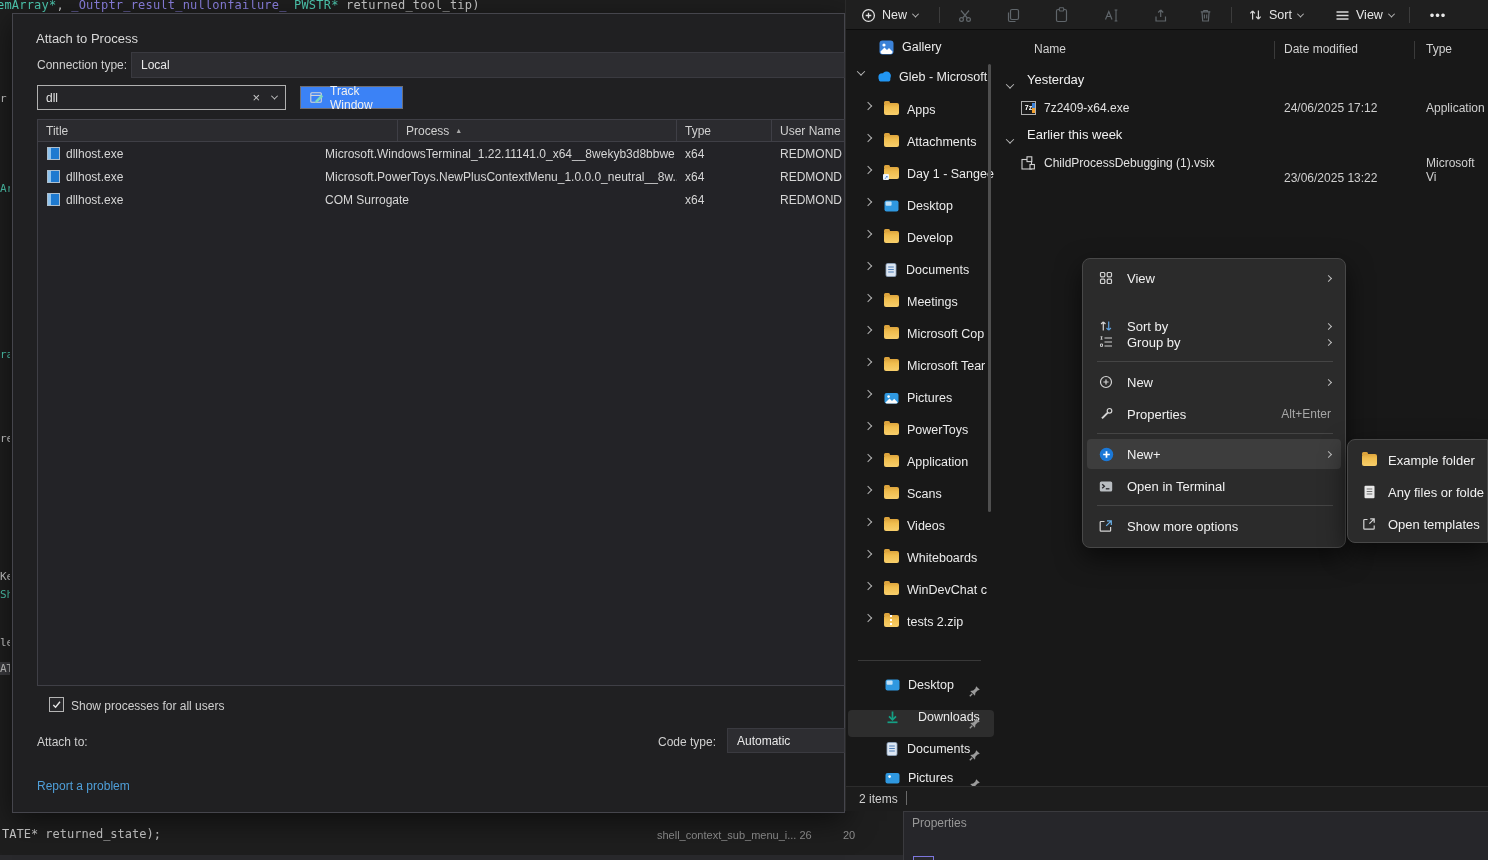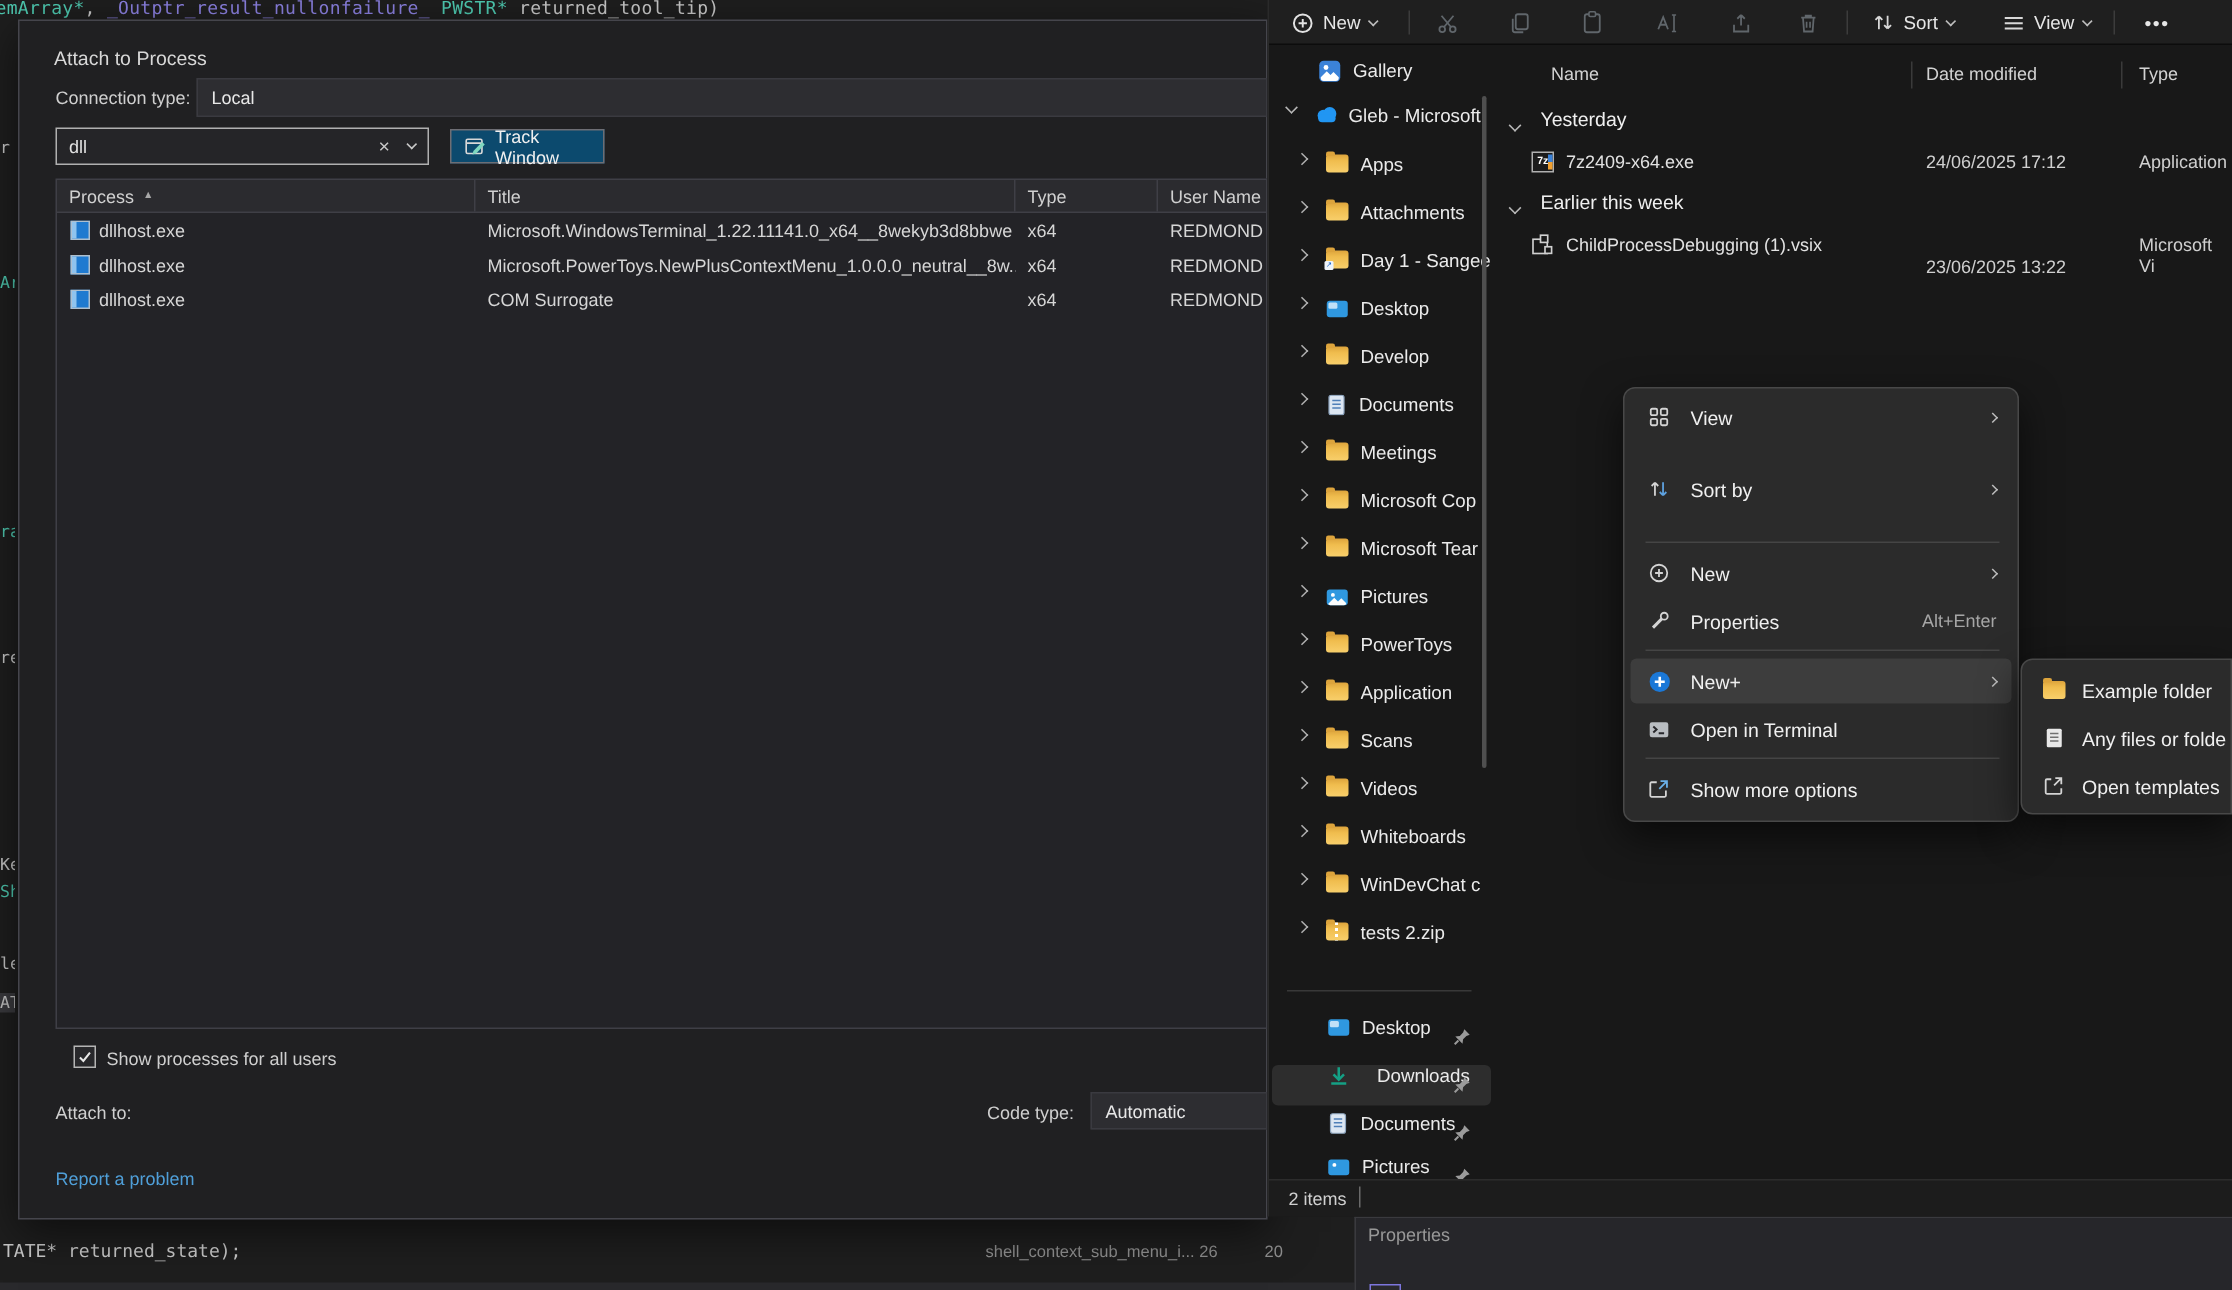--- a/index.html
+++ b/index.html
@@ -26,21 +26,21 @@
   .props { left:903px; top:811px; width:585px; height:49px; background:#26262a; border-left:1px solid #3a3a3e; border-top:1px solid #3a3a3e; }
   .props-title { position:absolute; left:8px; top:4px; font-size:12px; color:#989898; }
   .props-check { position:absolute; left:9px; top:44px; width:21px; height:8px; border:1px solid #7d76dd; background:#2a2a2e; }
 
   
   .dialog { left:12px; top:13px; width:833px; height:800px; background:#202022; border:1px solid #45454c; box-shadow:0 8px 28px rgba(0,0,0,.55); }
   .dlg-title { position:absolute; left:23px; top:17px; font-size:13px; color:#d8d8d8; }
   .dlg-label { font-size:12px; color:#cfcfcf; }
   .combo { background:#2d2d31; border:1px solid #3a3a40; color:#e8e8e8; font-size:12px; display:flex; align-items:center; padding:0 9px; }
   .input { background:#252528; border:1px solid #9a9a9a; color:#e2e2e2; font-size:12px; display:flex; align-items:center; padding:0 8px; }
-  .btn-gray { background:#0c4a6e; border:1px solid #6e6e74; color:#f0f0f0; font-size:12px; display:flex; align-items:center; gap:6px; padding:0 9px; }
+  .btn-gray { background:#3b82f6; border:1px solid #6e6e74; color:#f0f0f0; font-size:12px; display:flex; align-items:center; gap:6px; padding:0 9px; }
   .chev { display:inline-block; width:6px; height:6px; border-right:1.4px solid #c8c8c8; border-bottom:1.4px solid #c8c8c8; }
   .chev.down { transform:rotate(45deg) translate(-1px,-1px); }
   .chev.right { transform:rotate(-45deg); }
   .chev.small { width:5px; height:5px; }
   .ptable { left:24px; top:105px; width:808px; height:567px; border:1px solid #3f3f46; background:#232327; }
   .thead { display:flex; height:22px; background:#2b2b2f; border-bottom:1px solid #3f3f46; }
   .th { font-size:12px; color:#d0d0d0; display:flex; align-items:center; padding-left:8px; border-right:1px solid #3f3f46; }
   .tr { display:flex; height:23px; align-items:center; }
   .td { font-size:12px; color:#d6d6d6; padding-left:8px; white-space:nowrap; overflow:hidden; }
   .cw0{width:279px;} .cw1{width:360px;} .cw2{width:95px;} .cw3{flex:1;border-right:none;}
@@ -142,26 +142,26 @@
         <rect x="0.8" y="1.8" width="10.5" height="9.5" rx="1" fill="none" stroke="#d8d8d8" stroke-width="1.1"></rect>
         <path d="M0.8 4.4 h10.5" stroke="#d8d8d8" stroke-width="1.1"></path>
         <path d="M5.6 9.6 L11.4 3.6 L13.2 5.4 L7.4 11.3 L5 12 Z" fill="#7fd8c0"></path>
       </svg>
     </span>
     <span>Track Window</span>
   </div>
 
   <div class="abs ptable">
     <div class="thead">
+      <div class="th cw1">
+          <span>Title</span>
+        </div>
       <div class="th cw0">
           <span>Process</span>
           <span class="sort-asc">▲</span>
-        </div>
-      <div class="th cw1">
-          <span>Title</span>
         </div>
       <div class="th cw2">
           <span>Type</span>
         </div>
       <div class="th cw3">
           <span>User Name</span>
         </div>
     </div>
     <div class="tr">
       <div class="td cw0" style="display:flex;align-items:center">
@@ -535,20 +535,30 @@
   <div class="mi" style="top:52px">
     <span class="ic">
         <svg width="14" height="14" viewBox="0 0 14 14">
           <path d="M4.3 11.5 V2.8 M4.3 2.8 L2.1 5 M4.3 2.8 L6.5 5" stroke="#d4d4d4" stroke-width="1.2" fill="none"></path>
           <path d="M9.7 2.5 V11.2 M9.7 11.2 L7.5 9 M9.7 11.2 L11.9 9" stroke="#5ea2e0" stroke-width="1.2" fill="none"></path>
         </svg>
       </span>
     <span class="lbl">Sort by</span>
     <span class="chev right small" style="border-color:#bdbdbd"></span>
   </div>
+  <div class="mi" style="top:68px">
+    <span class="ic">
+        <svg width="14" height="14" viewBox="0 0 14 14">
+          <path d="M5.5 3 h7.5 M5.5 7 h7.5 M5.5 11 h7.5" stroke="#d4d4d4" stroke-width="1.2"></path>
+          <path d="M1.5 1.8 h2 M2.5 1.8 v2.4 M1.5 4.2 h2 M1.5 9 h2 v2.4 h-2 z" stroke="#d4d4d4" stroke-width="0.9" fill="none"></path>
+        </svg>
+      </span>
+    <span class="lbl">Group by</span>
+    <span class="chev right small" style="border-color:#bdbdbd"></span>
+  </div>
   <div class="mi-sep" style="top:102px"></div>
   <div class="mi" style="top:108px">
     <span class="ic">
         <svg width="14" height="14" viewBox="0 0 14 14">
           <circle cx="7" cy="7" r="5.5" fill="none" stroke="#d4d4d4" stroke-width="1.2"></circle>
           <path d="M7 4.4 v5.2 M4.4 7 h5.2" stroke="#d4d4d4" stroke-width="1.2"></path>
         </svg>
       </span>
     <span class="lbl">New</span>
     <span class="chev right small" style="border-color:#bdbdbd"></span>

